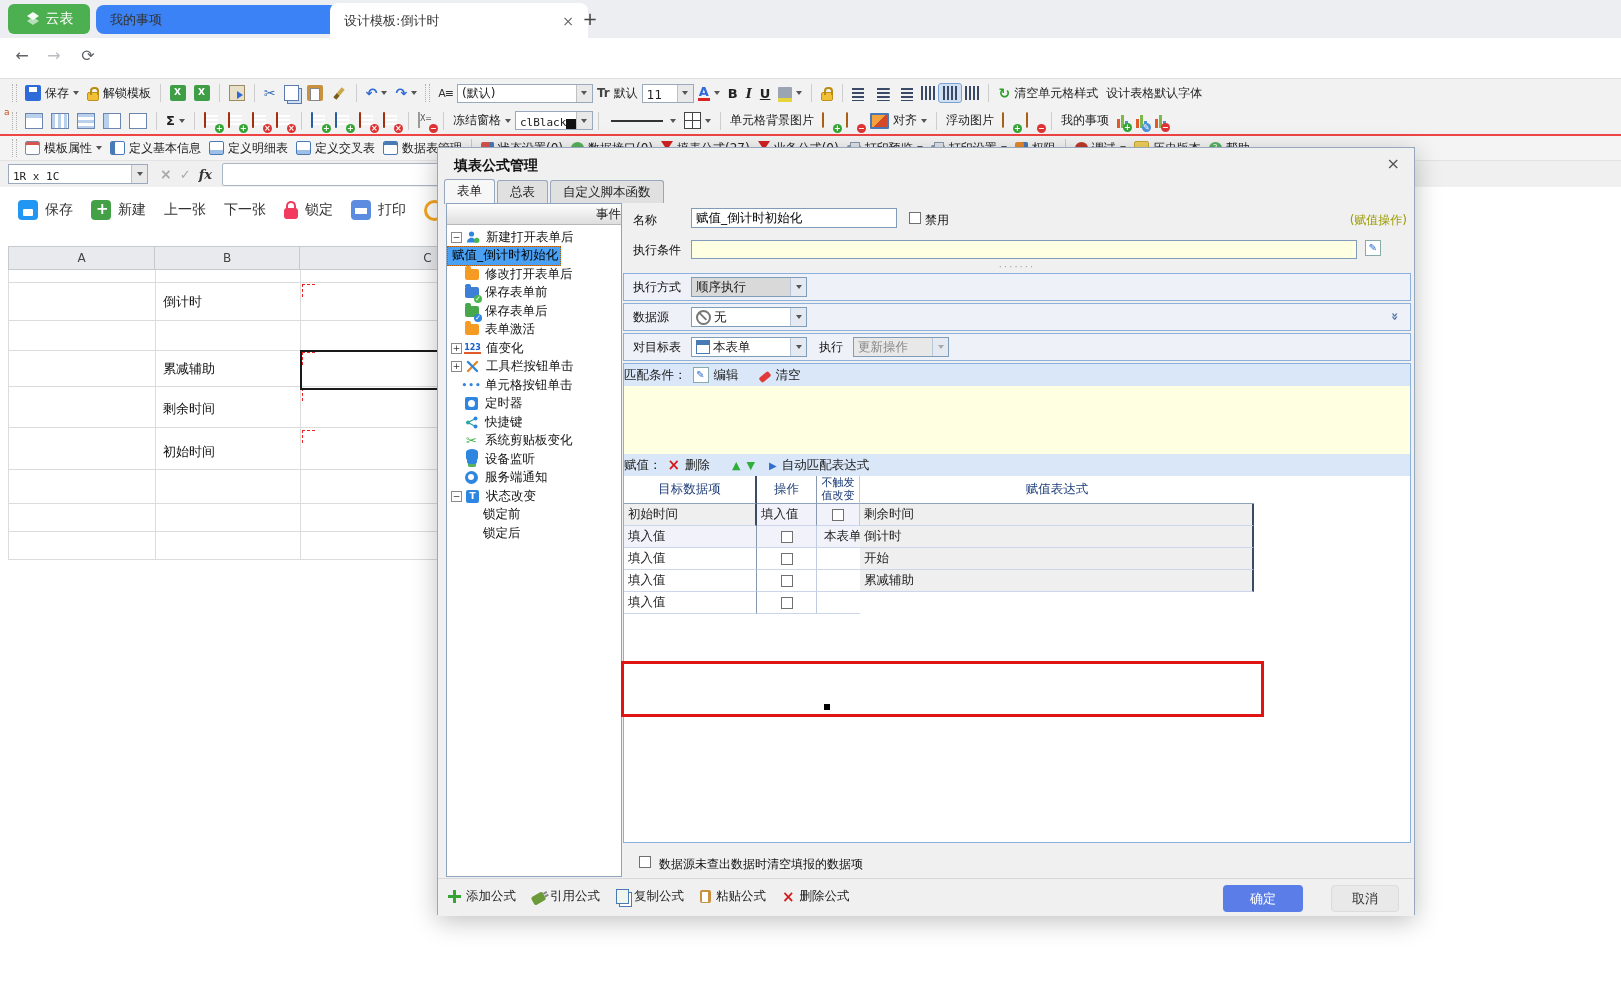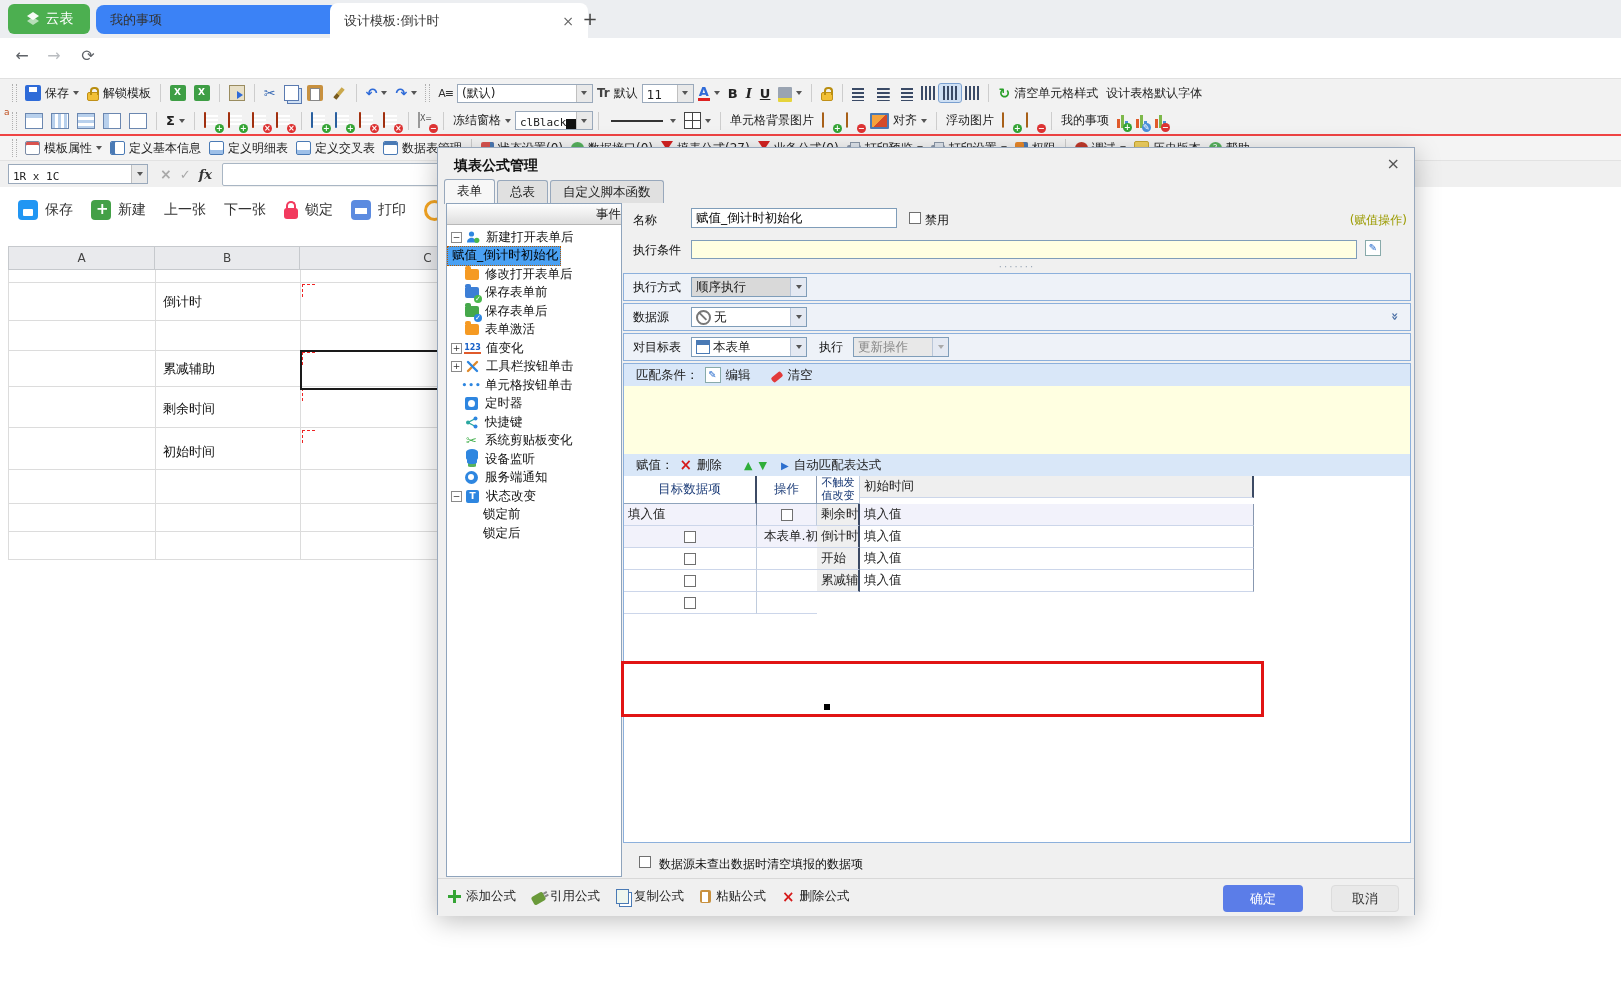--- a/index.html
+++ b/index.html
@@ -151,21 +151,21 @@
   .bluebox{position:absolute;left:0;width:788px;height:28px;border:1px solid #8cb0dc;background:#eef2f8;box-sizing:border-box}
   .sel{position:absolute;height:20px;border:1px solid #7f9db9;background:#fff;display:flex;align-items:center;
        font-size:12.5px;padding-left:4px;box-sizing:border-box;cursor:pointer}
   .sel .darbox{background:#e4e9f2;border-left:1px solid #b9c6d8}
   .sel.gray{background:#d9d9d9}
   .sel.dis{background:#e8e8e8;color:#888}
   .nosign{width:11px;height:11px;border:2px solid #777;border-radius:50%;position:relative;flex:none;margin-right:3px}
   .nosign::after{content:"";position:absolute;left:-1px;top:3.5px;width:11px;height:2px;background:#777;transform:rotate(45deg)}
   .tabic{width:12px;height:12px;border:1px solid #4a7ab5;background:linear-gradient(#4a7ab5,#4a7ab5) 0 0/100% 4px no-repeat #fff;margin-right:3px;flex:none}
   .bigbox{position:absolute;left:0;top:160px;width:788px;height:480px;border:1px solid #8cb0dc;background:#fff;box-sizing:border-box}
-  .secrow{height:22px;background:#d9e7f8;display:flex;align-items:center;gap:6px;padding-left:12px;font-size:12.5px}
+  .secrow{height:22px;background:#d9e7f8;display:flex;align-items:center;gap:6px;padding-left:0;font-size:12.5px}
   .ylarea{height:68px;background:#ffffe1}
   .grid{display:grid;grid-template-columns:133px 60px 43px 394px;font-size:12.5px}
   .gh{height:28px;display:flex;align-items:center;justify-content:center;color:#1c3c78;border-bottom:1px solid #8fa4bc;box-sizing:border-box;text-align:center}
   .gc{height:22px;display:flex;align-items:center;border-bottom:1px solid #ccd6ea;box-sizing:border-box;padding-left:4px;overflow:hidden;white-space:nowrap}
   .c1{background:#efefef}
   .bd1{border-right:2px solid #3c4a64}.bd2{border-right:1px solid #8898b0}.bd3{border-right:1px solid #c0ccdd}
   .tint{background:#f2f2fb}
   .redrect{position:absolute;left:-3px;top:297px;width:637px;height:50px;border:3px solid #e11414;pointer-events:none;z-index:5}
   .handle{position:absolute;left:200px;top:340px;width:6px;height:6px;background:#000;z-index:6}
   .dfoot{position:absolute;left:0;top:730px;width:976px;height:37px;background:#f0f0f0;border-top:1px solid #d8d8d8}
@@ -827,20 +827,21 @@
         <span class="fbtn" style="margin-left:8px">
             <span class="blutri">▶</span>
             <span>自动匹配表达式</span>
           </span>
       </div>
 
       <div class="grid">
         <div class="gh bd1">目标数据项</div>
         <div class="gh bd2">操作</div>
         <div class="gh bd3" style="font-size:11px;line-height:1.15;padding:0 1px">不触发值改变</div>
+        <div class="gh">赋值表达式</div>
 
         <div class="gc c1 bd1">初始时间</div>
         <div class="gc bd2 tint">填入值</div>
         <div class="gc bd3 tint" style="justify-content:center;padding:0">
             <span class="cb"></span>
           </div>
 
         <div class="gc c1 bd1">剩余时间</div>
         <div class="gc bd2 tint">填入值</div>
         <div class="gc bd3 tint" style="justify-content:center;padding:0">

